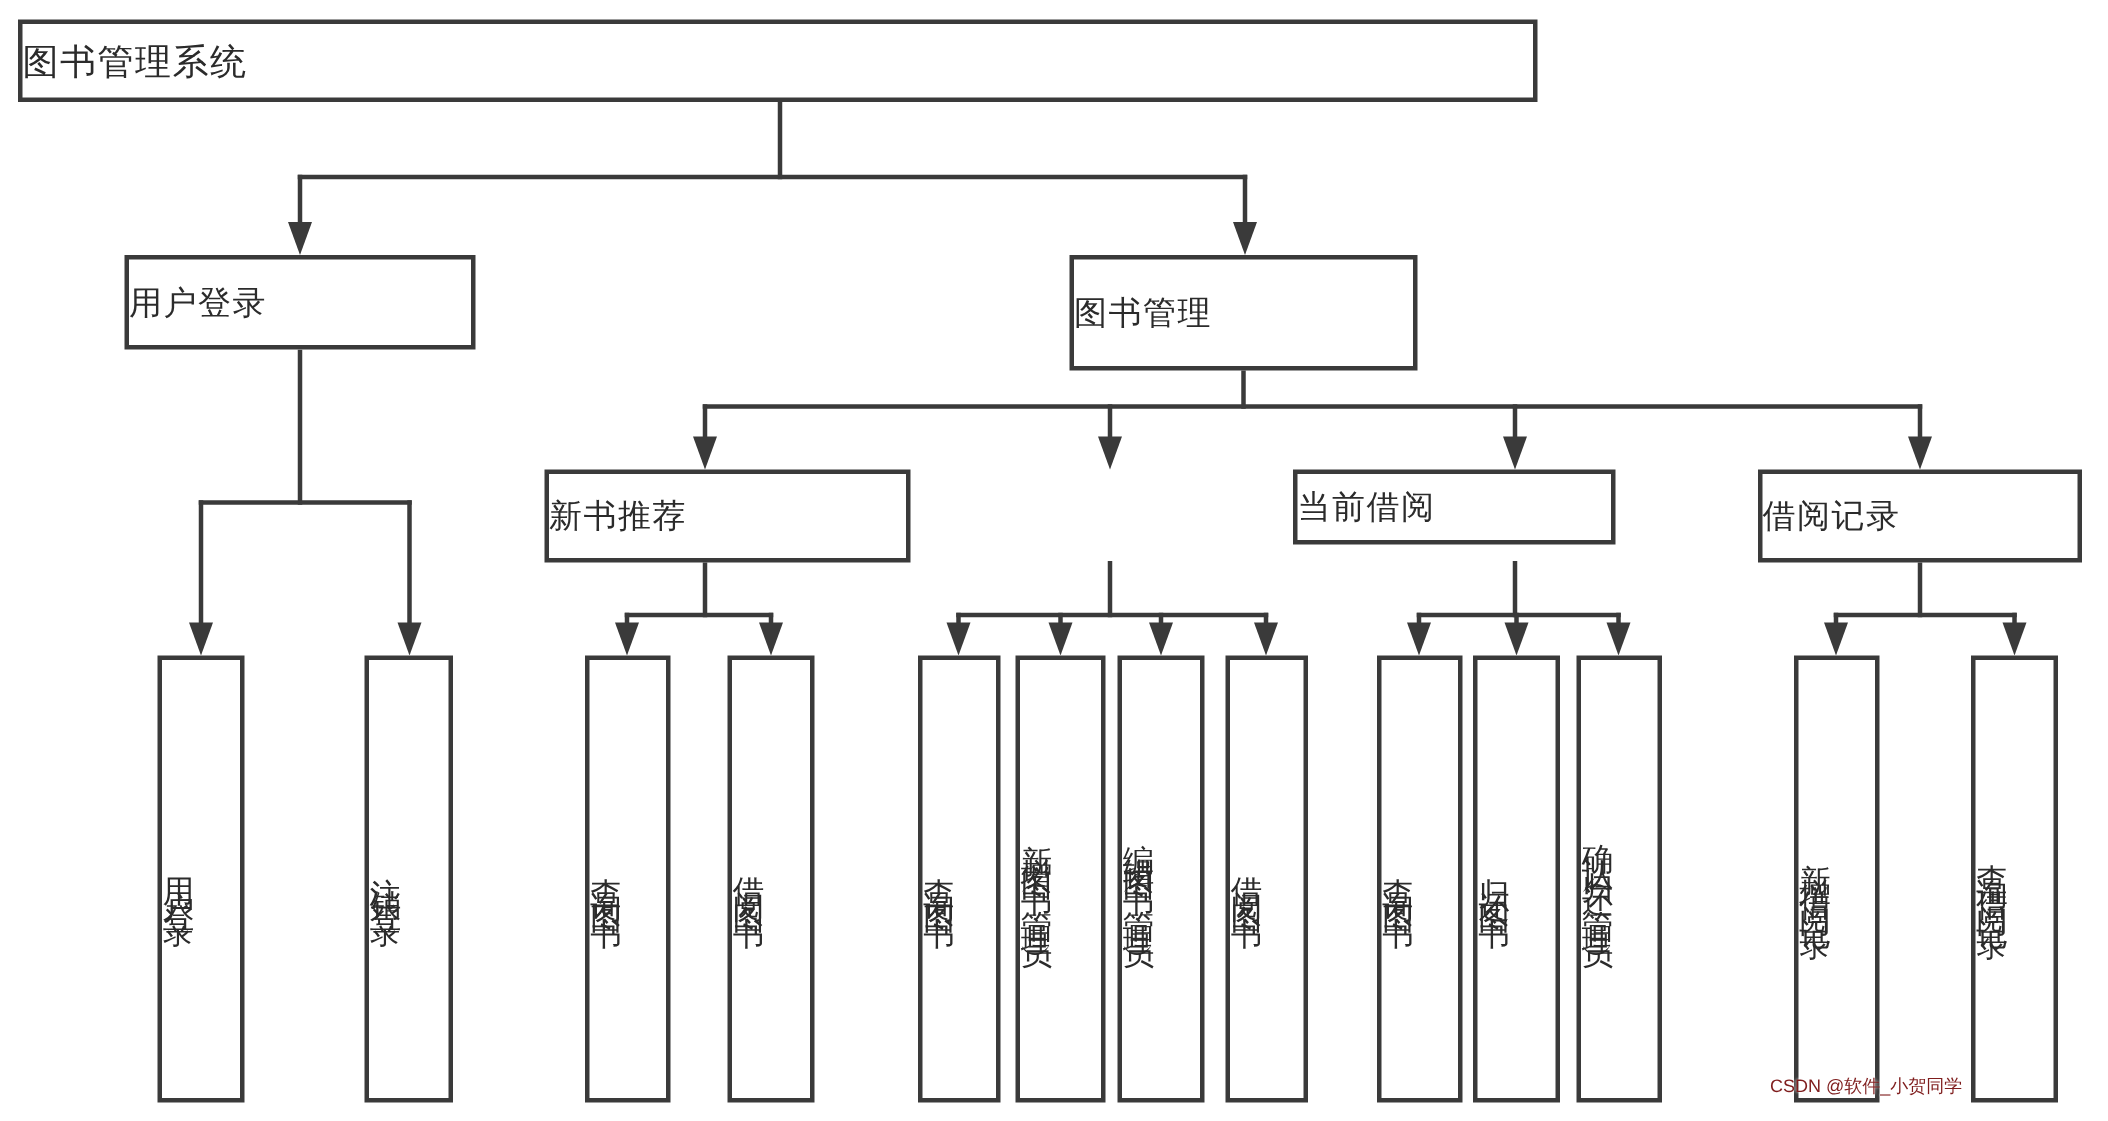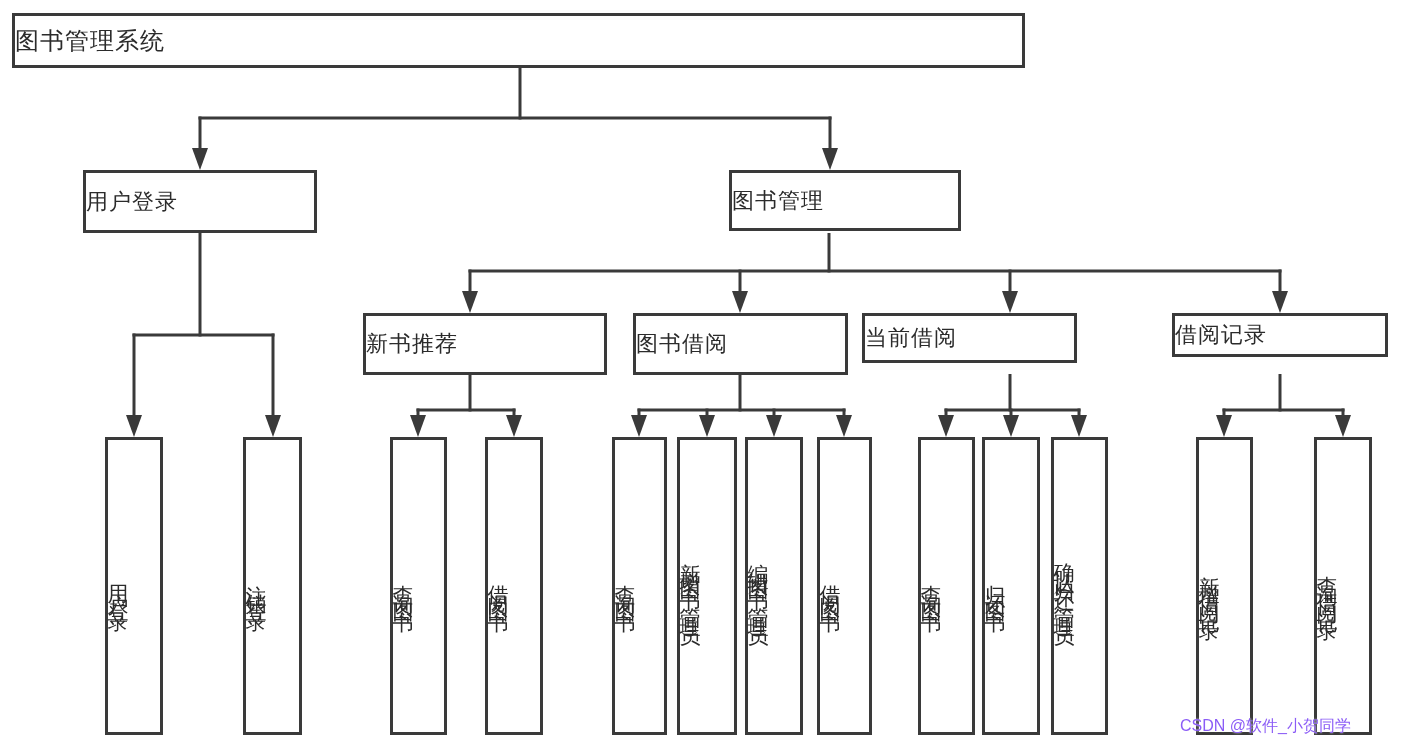--- a/index.html
+++ b/index.html
@@ -30,22 +30,22 @@
     text-orientation: mixed;
     font-size: 21px;
     letter-spacing: 9px;
     line-height: 1;
     color: #2b2b2b;
   }
   .watermark {
     position: absolute;
     left: 1180px;
     top: 716px;
-    font-size: 16px;
-    color: #8b5cf6;
+    font-size: 12px;
+    color: #7f1d1d;
     white-space: nowrap;
     z-index: 6;
     text-shadow: 0 0 2px #ffffff;
   }
 </style>
 </head>
 <body>
 
 <div class="canvas">
 
@@ -138,34 +138,31 @@
     </g>
   </svg>
 
   <div class="node rootbox" style="left:12px;top:13px;width:1013px;height:55px;">
     <span>图书管理系统</span>
   </div>
 
   <div class="node hbox" style="left:83px;top:170px;width:234px;height:63px;">
     <span>用户登录</span>
   </div>
-  <div class="node hbox" style="left:713px;top:170px;width:232px;height:61px;margin-left:16px;">
+  <div class="node hbox" style="left:713px;top:170px;width:232px;height:77px;">
     <span>图书管理</span>
   </div>
 
   <div class="node hbox" style="left:363px;top:313px;width:244px;height:62px;">
     <span>新书推荐</span>
   </div>
-  <div class="node hbox" style="left:633px;top:313px;width:215px;height:62px;">
-    <span>图书借阅</span>
-  </div>
   <div class="node hbox" style="left:862px;top:313px;width:215px;height:50px;">
     <span>当前借阅</span>
   </div>
-  <div class="node hbox" style="left:1172px;top:313px;width:216px;height:44px;">
+  <div class="node hbox" style="left:1172px;top:313px;width:216px;height:62px;">
     <span>借阅记录</span>
   </div>
 
   <div class="node leaf" style="left:105px;top:437px;width:58px;height:298px;">
     <span class="vtext">用户登录</span>
   </div>
   <div class="node leaf" style="left:243px;top:437px;width:59px;height:298px;">
     <span class="vtext">注销登录</span>
   </div>
   <div class="node leaf" style="left:390px;top:437px;width:57px;height:298px;">

